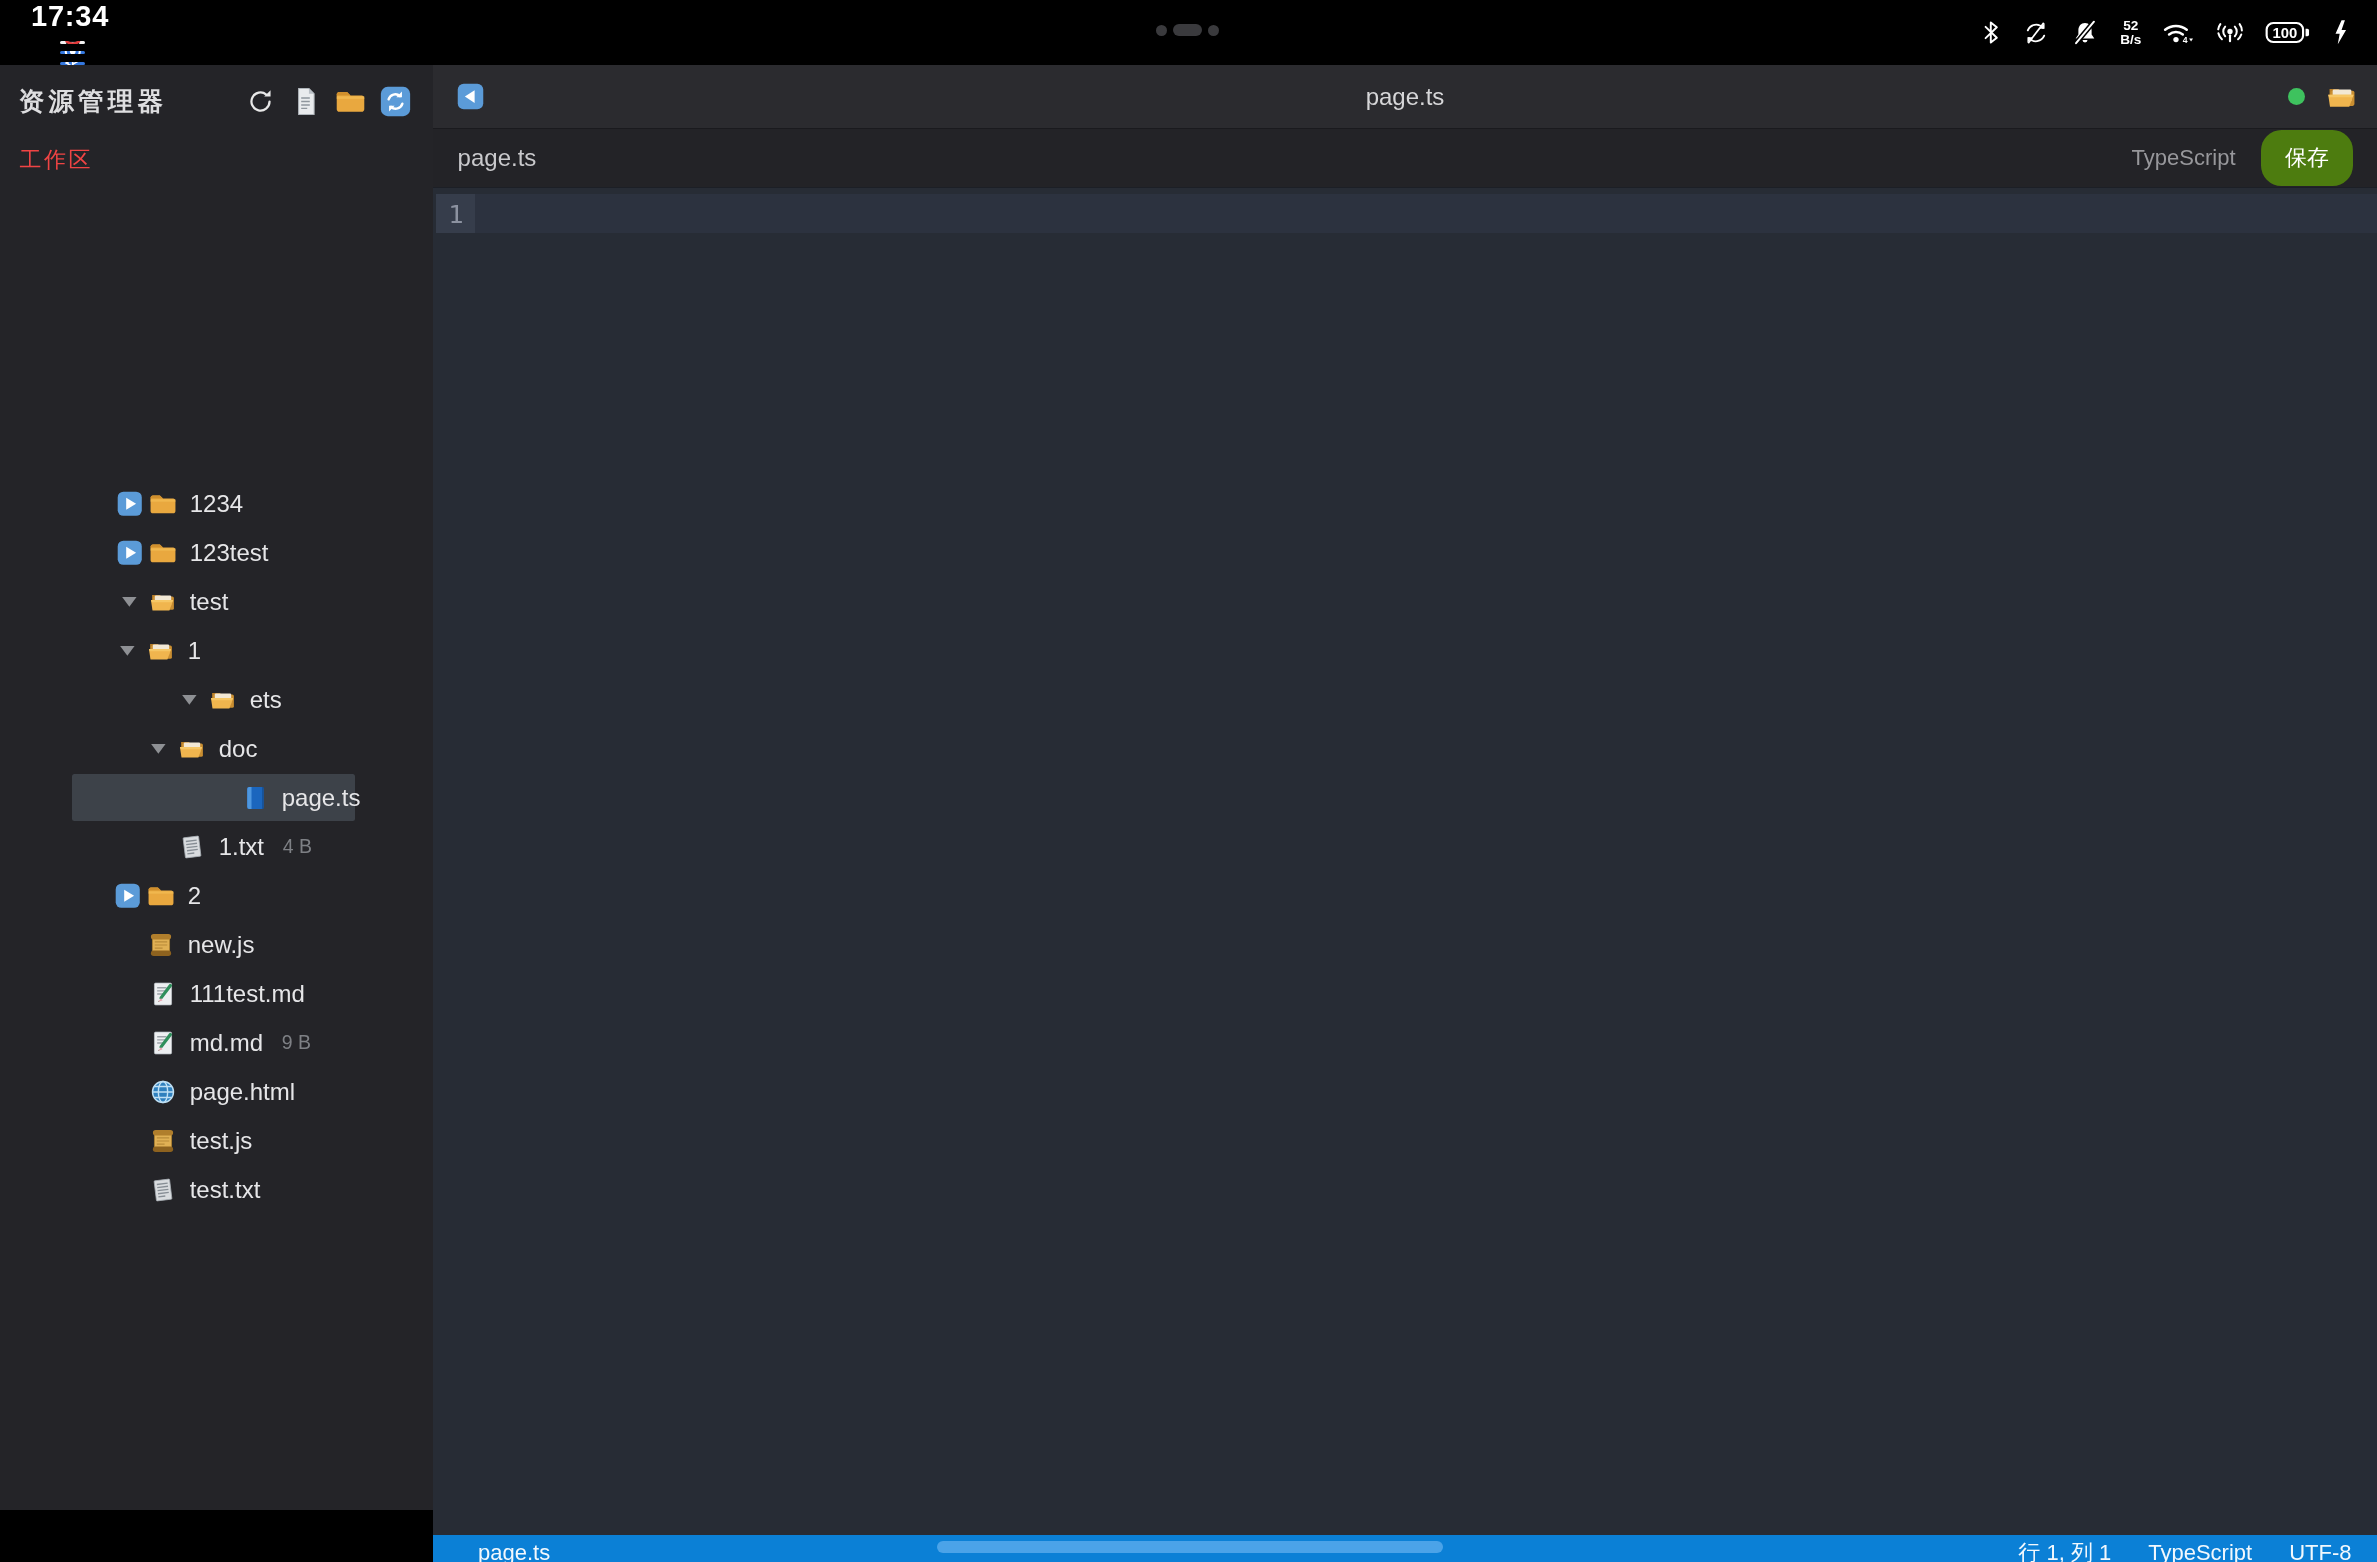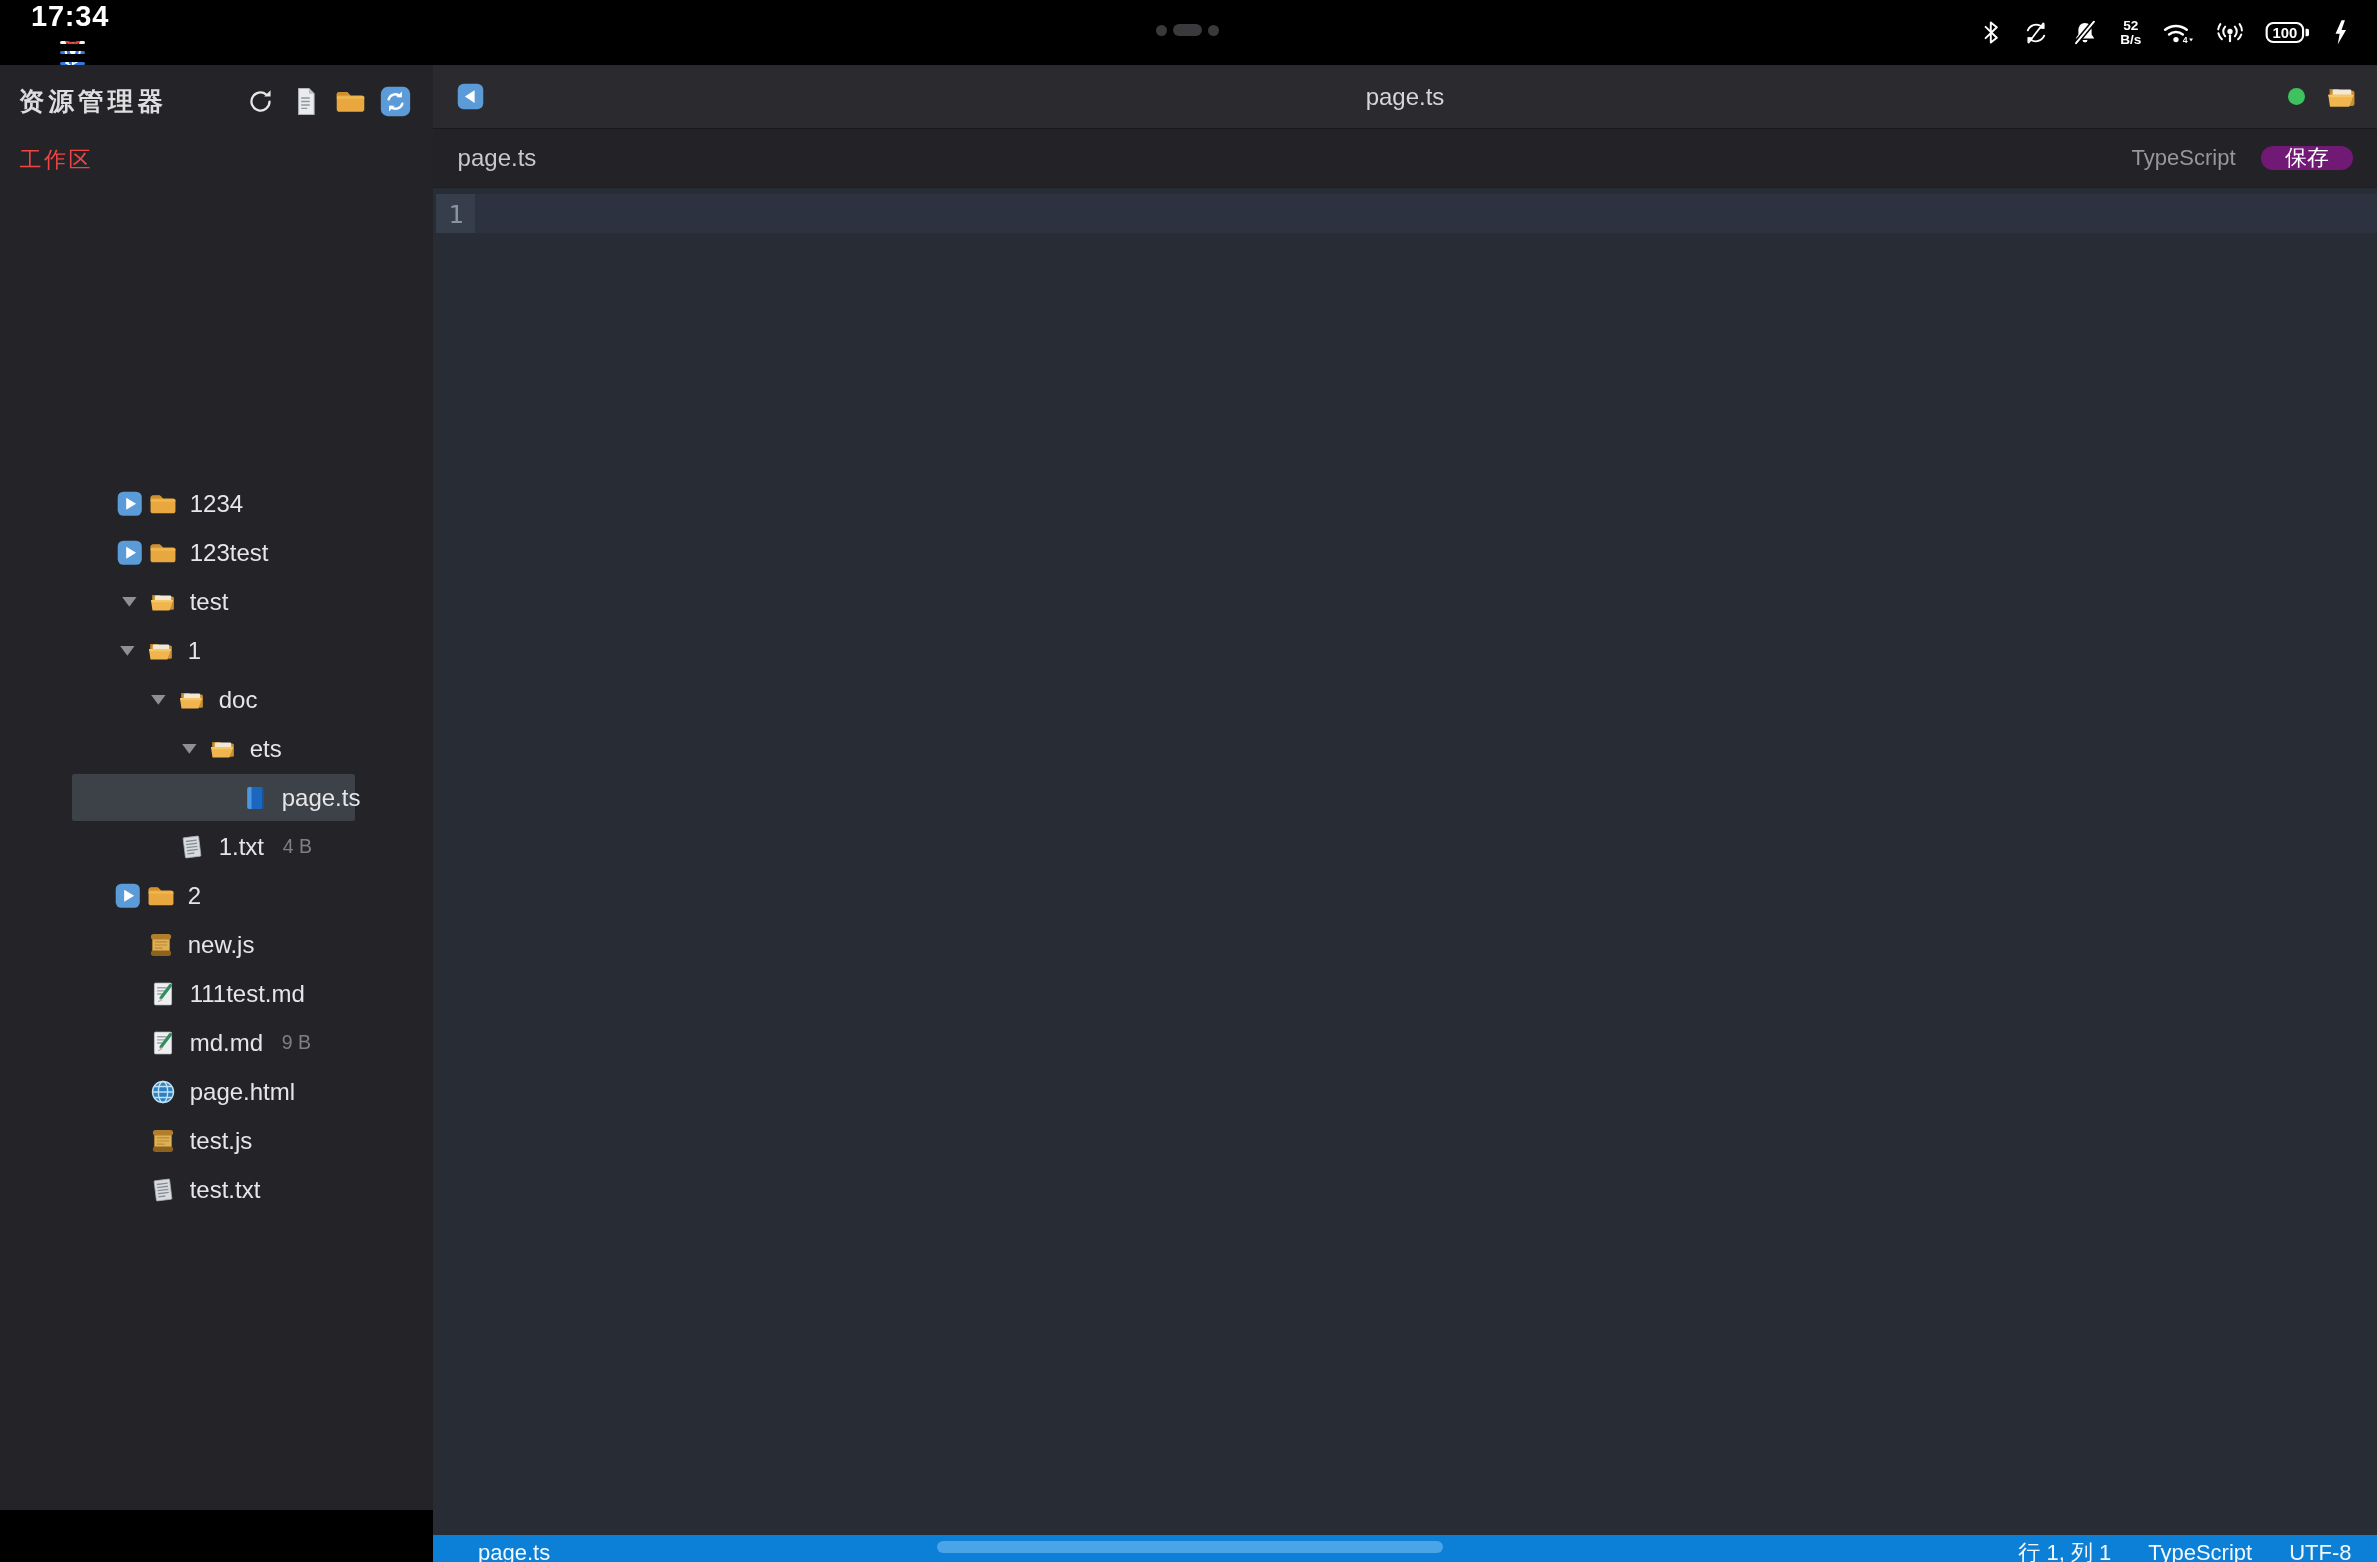--- a/index.html
+++ b/index.html
@@ -51,21 +51,21 @@
     color:#D6D6D8;font-size:24px;}
   .ed-header-right{position:absolute;right:18.7px;top:0;height:63px;display:flex;align-items:center;gap:21px;}
   .green-dot{width:17px;height:17px;border-radius:50%;background:#3EC25E;}
   .folder-btn{width:32px;height:32px;border:none;padding:0;background:transparent;}
   .folder-btn svg{width:32px;height:32px;}
 
   .ed-tabbar{position:relative;width:1944px;height:58px;background:#232327;border-bottom:1.7px solid #1C1F26;}
   .tab-filename{position:absolute;left:24.6px;top:0;height:58px;display:flex;align-items:center;color:#C9C9CC;font-size:24px;}
   .tab-right{position:absolute;right:24px;top:0;height:58px;display:flex;align-items:center;gap:25.5px;}
   .tab-lang{color:#97979B;font-size:22px;}
-  .save-btn{height:24px;padding:0 24px;border:none;border-radius:20.4px;background:#701a75;color:#fff;font-size:22px;
+  .save-btn{height:56px;padding:0 24px;border:none;border-radius:20.4px;background:#4d7c0f;color:#fff;font-size:22px;
     font-family:"Liberation Sans",sans-serif;display:flex;align-items:center;}
 
   .ed-content{position:relative;width:1944px;height:1347px;background:#272C35;}
   .cur-line{position:absolute;left:3.4px;right:0;top:6px;height:39px;background:#2C323F;}
   .gutter-cell{position:absolute;left:3.4px;top:6px;width:39px;height:39px;background:#363D4B;
     display:flex;align-items:center;justify-content:center;}
   .lnum{color:#8C92A0;font-size:25.5px;font-family:"DejaVu Sans Mono",monospace;}
 
   .ed-status{position:relative;width:1944px;height:29px;background:#0B80D6;overflow:hidden;}
   .st-file{position:absolute;left:45px;top:4.2px;color:#F2F8FD;font-size:22px;line-height:27px;}
@@ -344,45 +344,45 @@
               <use href="#sym-caret"></use>
             </svg>
           </span>
         <span class="ticon">
             <svg viewBox="0 0 33 33" width="28" height="28">
               <use href="#sym-folder-open"></use>
             </svg>
           </span>
         <span class="tlabel">1</span>
       </div>
-      <div class="trow lv2">
+      <div class="trow lv3">
         <span class="slot">
             <svg class="caret" viewBox="0 0 36 28">
               <use href="#sym-caret"></use>
             </svg>
           </span>
         <span class="ticon">
             <svg viewBox="0 0 33 33" width="28" height="28">
               <use href="#sym-folder-open"></use>
             </svg>
           </span>
-        <span class="tlabel">doc</span>
-      </div>
-      <div class="trow lv3">
+        <span class="tlabel">ets</span>
+      </div>
+      <div class="trow lv2">
         <span class="slot">
             <svg class="caret" viewBox="0 0 36 28">
               <use href="#sym-caret"></use>
             </svg>
           </span>
         <span class="ticon">
             <svg viewBox="0 0 33 33" width="28" height="28">
               <use href="#sym-folder-open"></use>
             </svg>
           </span>
-        <span class="tlabel">ets</span>
+        <span class="tlabel">doc</span>
       </div>
       <div class="trow lv4">
         <span class="hl"></span>
         <span class="slot"></span>
         <span class="ticon">
             <svg viewBox="0 0 33 33" width="28" height="28">
               <use href="#sym-ts"></use>
             </svg>
           </span>
         <span class="tlabel">page.ts</span>

